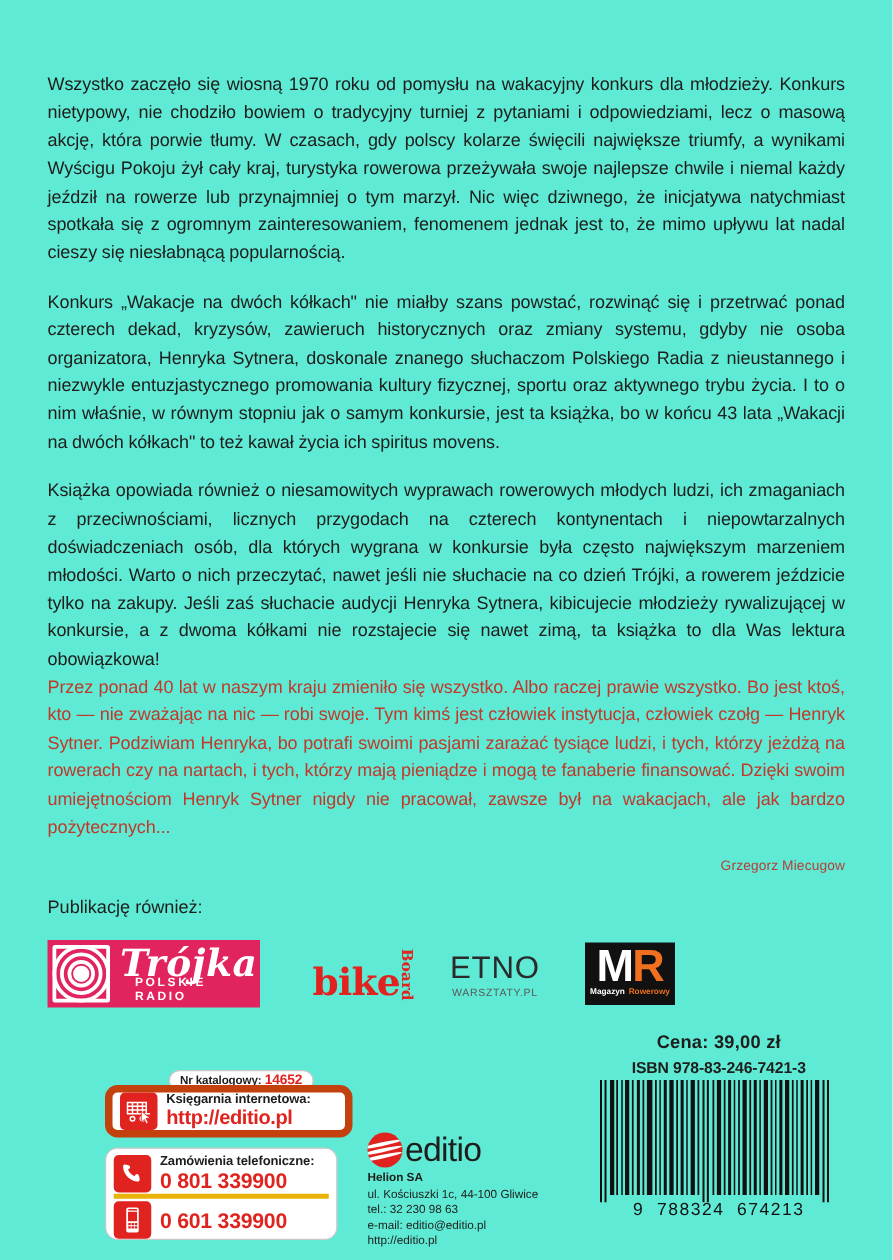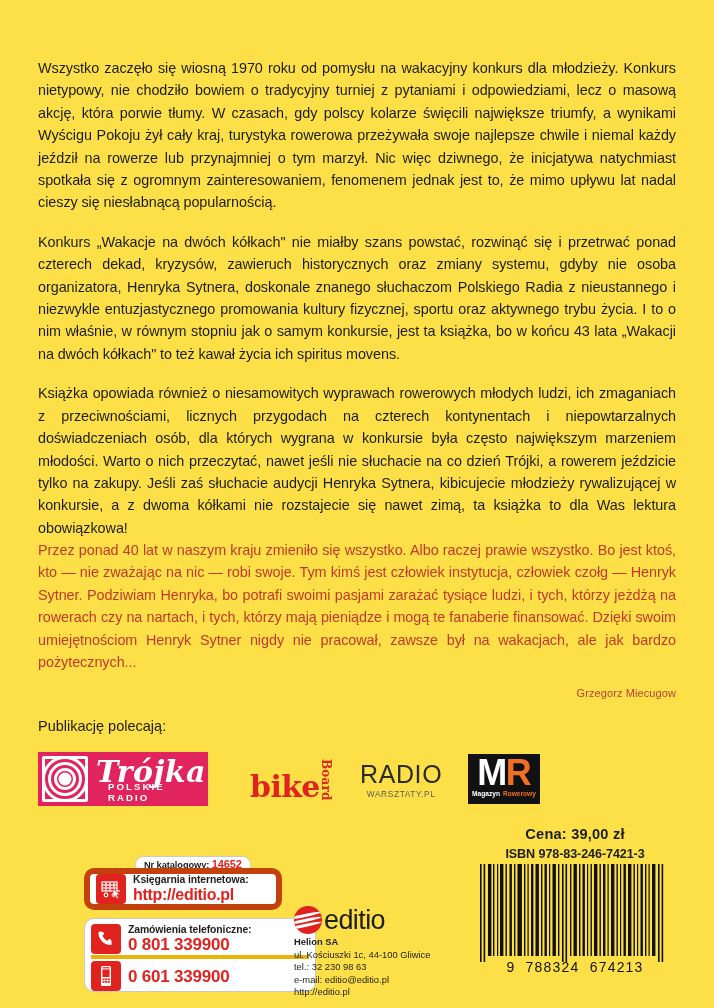--- a/index.html
+++ b/index.html
@@ -11,21 +11,21 @@
     width: 714px;
     height: 1008px;
     position: relative;
     font-family: "Liberation Sans", sans-serif;
     color: #1b1b1b;
     overflow: hidden;
   }
   .page {
     position: absolute;
     inset: 0;
-    background: #fde047;
+    background: #5eead4;
     text-decoration: underline;
   }
 
   
   .copy {
     position: absolute;
     left: 38px;
     top: 57px;
     width: 638px;
   }
@@ -351,21 +351,21 @@
     font-weight: bold;
     color: #e0231f;
     line-height: 18px;
     letter-spacing: -0.3px;
   }
 
   .phone-box {
     position: absolute;
     left: 84px;
     top: 918px;
-    width: 232px;
+    width: 186px;
     height: 74px;
     border: 1px solid #c9c9c9;
     border-radius: 10px;
     background: #ffffff;
     box-sizing: border-box;
     padding: 4px 6px;
   }
   .phone-row {
     display: flex;
     align-items: center;
@@ -441,21 +441,21 @@
     <p class="para">Wszystko zaczęło się wiosną 1970 roku od pomysłu na wakacyjny konkurs dla młodzieży. Konkurs nietypowy, nie chodziło bowiem o tradycyjny turniej z pytaniami i odpowiedziami, lecz o masową akcję, która porwie tłumy. W czasach, gdy polscy kolarze święcili największe triumfy, a wynikami Wyścigu Pokoju żył cały kraj, turystyka rowerowa przeżywała swoje najlepsze chwile i niemal każdy jeździł na rowerze lub przynajmniej o tym marzył. Nic więc dziwnego, że inicjatywa natychmiast spotkała się z ogromnym zainteresowaniem, fenomenem jednak jest to, że mimo upływu lat nadal cieszy się niesłabnącą popularnością.</p>
     <p class="para">Konkurs „Wakacje na dwóch kółkach" nie miałby szans powstać, rozwinąć się i przetrwać ponad czterech dekad, kryzysów, zawieruch historycznych oraz zmiany systemu, gdyby nie osoba organizatora, Henryka Sytnera, doskonale znanego słuchaczom Polskiego Radia z nieustannego i niezwykle entuzjastycznego promowania kultury fizycznej, sportu oraz aktywnego trybu życia. I to o nim właśnie, w równym stopniu jak o samym konkursie, jest ta książka, bo w końcu 43 lata „Wakacji na dwóch kółkach" to też kawał życia ich spiritus movens.</p>
     <p class="para">Książka opowiada również o niesamowitych wyprawach rowerowych młodych ludzi, ich zmaganiach z przeciwnościami, licznych przygodach na czterech kontynentach i niepowtarzalnych doświadczeniach osób, dla których wygrana w konkursie była często największym marzeniem młodości. Warto o nich przeczytać, nawet jeśli nie słuchacie na co dzień Trójki, a rowerem jeździcie tylko na zakupy. Jeśli zaś słuchacie audycji Henryka Sytnera, kibicujecie młodzieży rywalizującej w konkursie, a z dwoma kółkami nie rozstajecie się nawet zimą, ta książka to dla Was lektura obowiązkowa!</p>
   </div>
 
   <div class="quote-block">
     <p class="quote">Przez ponad 40 lat w naszym kraju zmieniło się wszystko. Albo raczej prawie wszystko. Bo jest ktoś, kto — nie zważając na nic — robi swoje. Tym kimś jest człowiek instytucja, człowiek czołg — Henryk Sytner. Podziwiam Henryka, bo potrafi swoimi pasjami zarażać tysiące ludzi, i tych, którzy jeżdżą na rowerach czy na nartach, i tych, którzy mają pieniądze i mogą te fanaberie finansować. Dzięki swoim umiejętnościom Henryk Sytner nigdy nie pracował, zawsze był na wakacjach, ale jak bardzo pożytecznych...</p>
     <span class="quote-author">Grzegorz Miecugow</span>
   </div>
 
-  <div class="recommend-label">Publikację polecają:</div>
+  <div class="recommend-label">Publikację również:</div>
 
   <div class="logos">
 
     <div class="logo-trojka">
       <div class="trojka-mark">
         <div class="trojka-sq"></div>
         <i class="tm1"></i>
           <i class="tm2"></i>
           <i class="tm3"></i>
           <i class="tm4"></i>
@@ -465,21 +465,21 @@
         <div class="trojka-sub">POLSKIE RADIO</div>
       </div>
     </div>
 
     <div class="logo-bike">
       <span class="bike-word">bike</span>
       <span class="bike-board">Board</span>
     </div>
 
     <div class="logo-etno">
-      <div class="etno-word">RADIO</div>
+      <div class="etno-word">ETNO</div>
       <div class="etno-sub">WARSZTATY.PL</div>
     </div>
 
     <div class="logo-mr">
       <div class="mr-row">
         <span class="mr-m">M</span>
         <span class="mr-r">R</span>
       </div>
       <div class="mr-sub">
         <span class="a">Magazyn</span>

